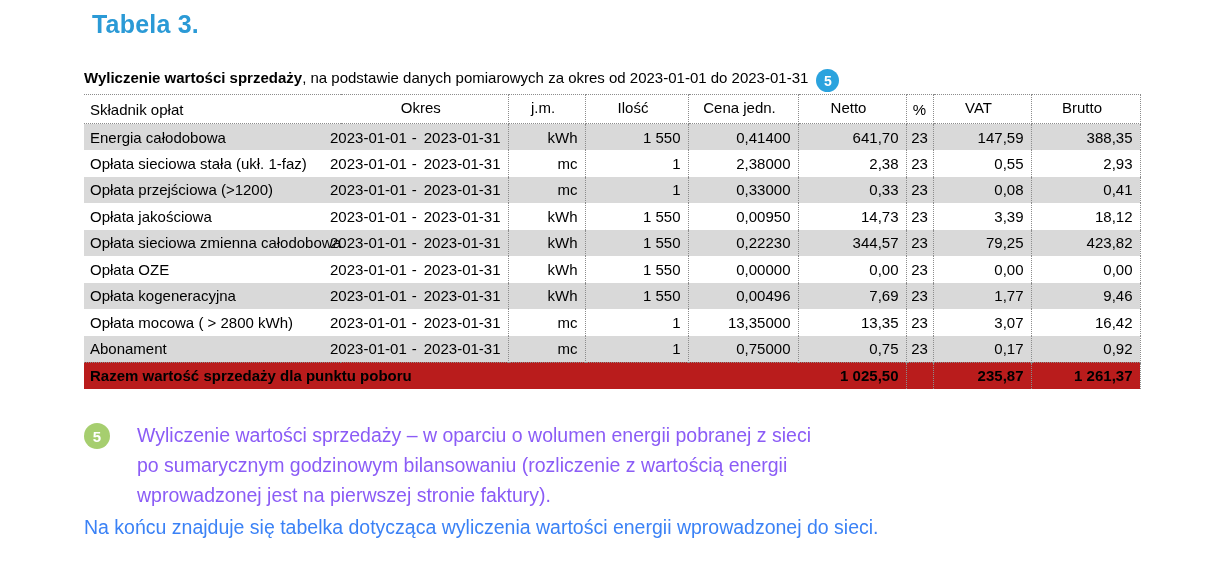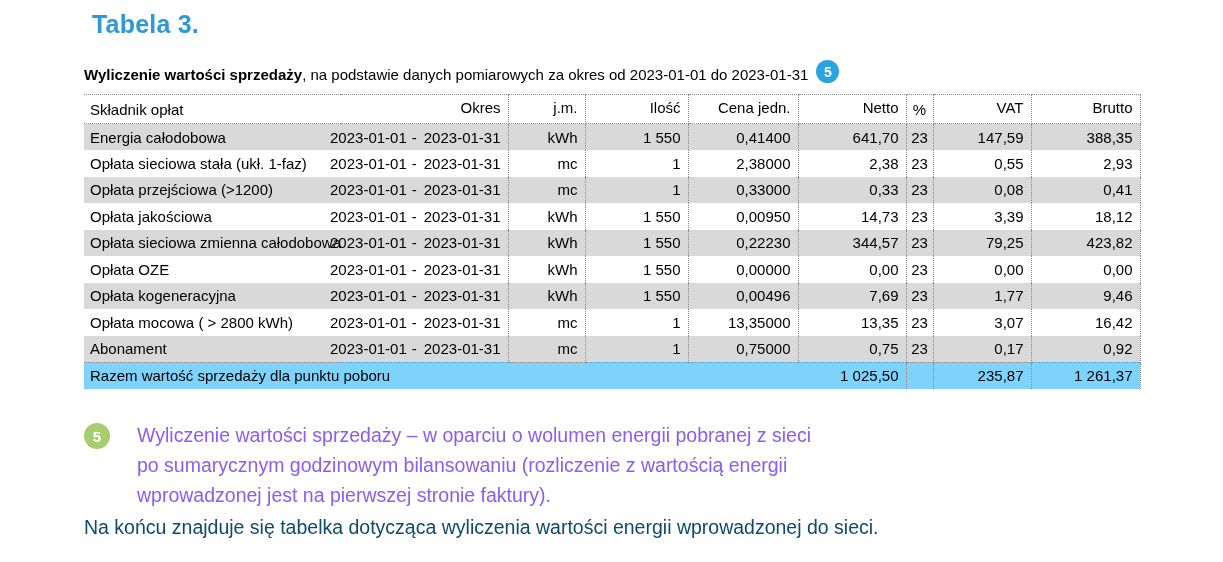--- a/index.html
+++ b/index.html
@@ -14,22 +14,22 @@
     width:1223px;height:562px;background:#ffffff;
     font-family:"Liberation Sans",sans-serif;color:#000;
     position:relative;overflow:hidden;
   }
   .page-title{
     position:absolute;left:92px;top:10px;
     font-size:25px;font-weight:bold;color:var(--accent);
     letter-spacing:.2px;
   }
   .subtitle{
-    position:absolute;left:84px;top:57px;height:26px;
-    display:flex;align-items:flex-end;font-size:15px;
+    position:absolute;left:84px;top:69px;height:26px;
+    display:flex;align-items:flex-start;font-size:15px;
     white-space:pre;
   }
   .subtitle .b{font-weight:bold;}
   .badge{
     display:inline-flex;align-items:center;justify-content:center;
     border-radius:50%;color:#fff;font-weight:bold;
   }
   .badge-blue{
     width:23px;height:23px;background:var(--badge-blue);
     font-size:14px;margin-left:8px;
@@ -40,45 +40,45 @@
   }
   table.fees{
     position:absolute;left:84px;top:94px;width:1056px;
     border-collapse:collapse;table-layout:fixed;
     font-size:15px;
   }
   table.fees th{
     font-weight:normal;height:29px;
     border-top:1px dotted var(--line);
     border-bottom:1px dotted var(--line);
-    text-align:right;padding:0 7px 4px 0;white-space:nowrap;
+    padding:0 7px 4px 0;white-space:nowrap;
   }
   table.fees td{
     height:26.5px;text-align:right;padding:0 7px 0 0;white-space:nowrap;
   }
   table.fees th.al,table.fees td.al{text-align:left;padding:0 0 0 6px;}
   table.fees th.ac,table.fees td.ac{text-align:center;padding:0 2px;}
   table.fees .col-b{border-right:1px dotted var(--line);}
   tbody tr:nth-child(odd){background:var(--row-gray);}
   .okres-cell{display:flex;justify-content:flex-end;align-items:center;text-align:center;}
   .okres-cell .dash{margin:0 7px 0 5px;}
   tr.total td{
     border-top:1px dotted var(--line);
-    font-weight:normal;height:27px;background:#7dd3fc;
+    font-weight:bold;height:27px;background:#b91c1c;
   }
   .note{
     position:absolute;left:84px;top:420px;width:980px;
     display:flex;gap:27px;
   }
   .note-text{
     font-size:19.5px;line-height:30px;color:#8b5cf6;
   }
   .footer-text{
     position:absolute;left:84px;top:516px;
-    font-size:19.5px;color:#0c4a6e;
+    font-size:19.5px;color:#3b82f6;
   }
 </style>
 </head>
 <body>
 
 <h1 class="page-title">Tabela 3.</h1>
 
 <div class="subtitle">
   <span class="b">Wyliczenie wartości sprzedaży</span><span>, na podstawie danych pomiarowych za okres od 2023-01-01 do 2023-01-31</span>
   <span class="badge badge-blue">5</span>

